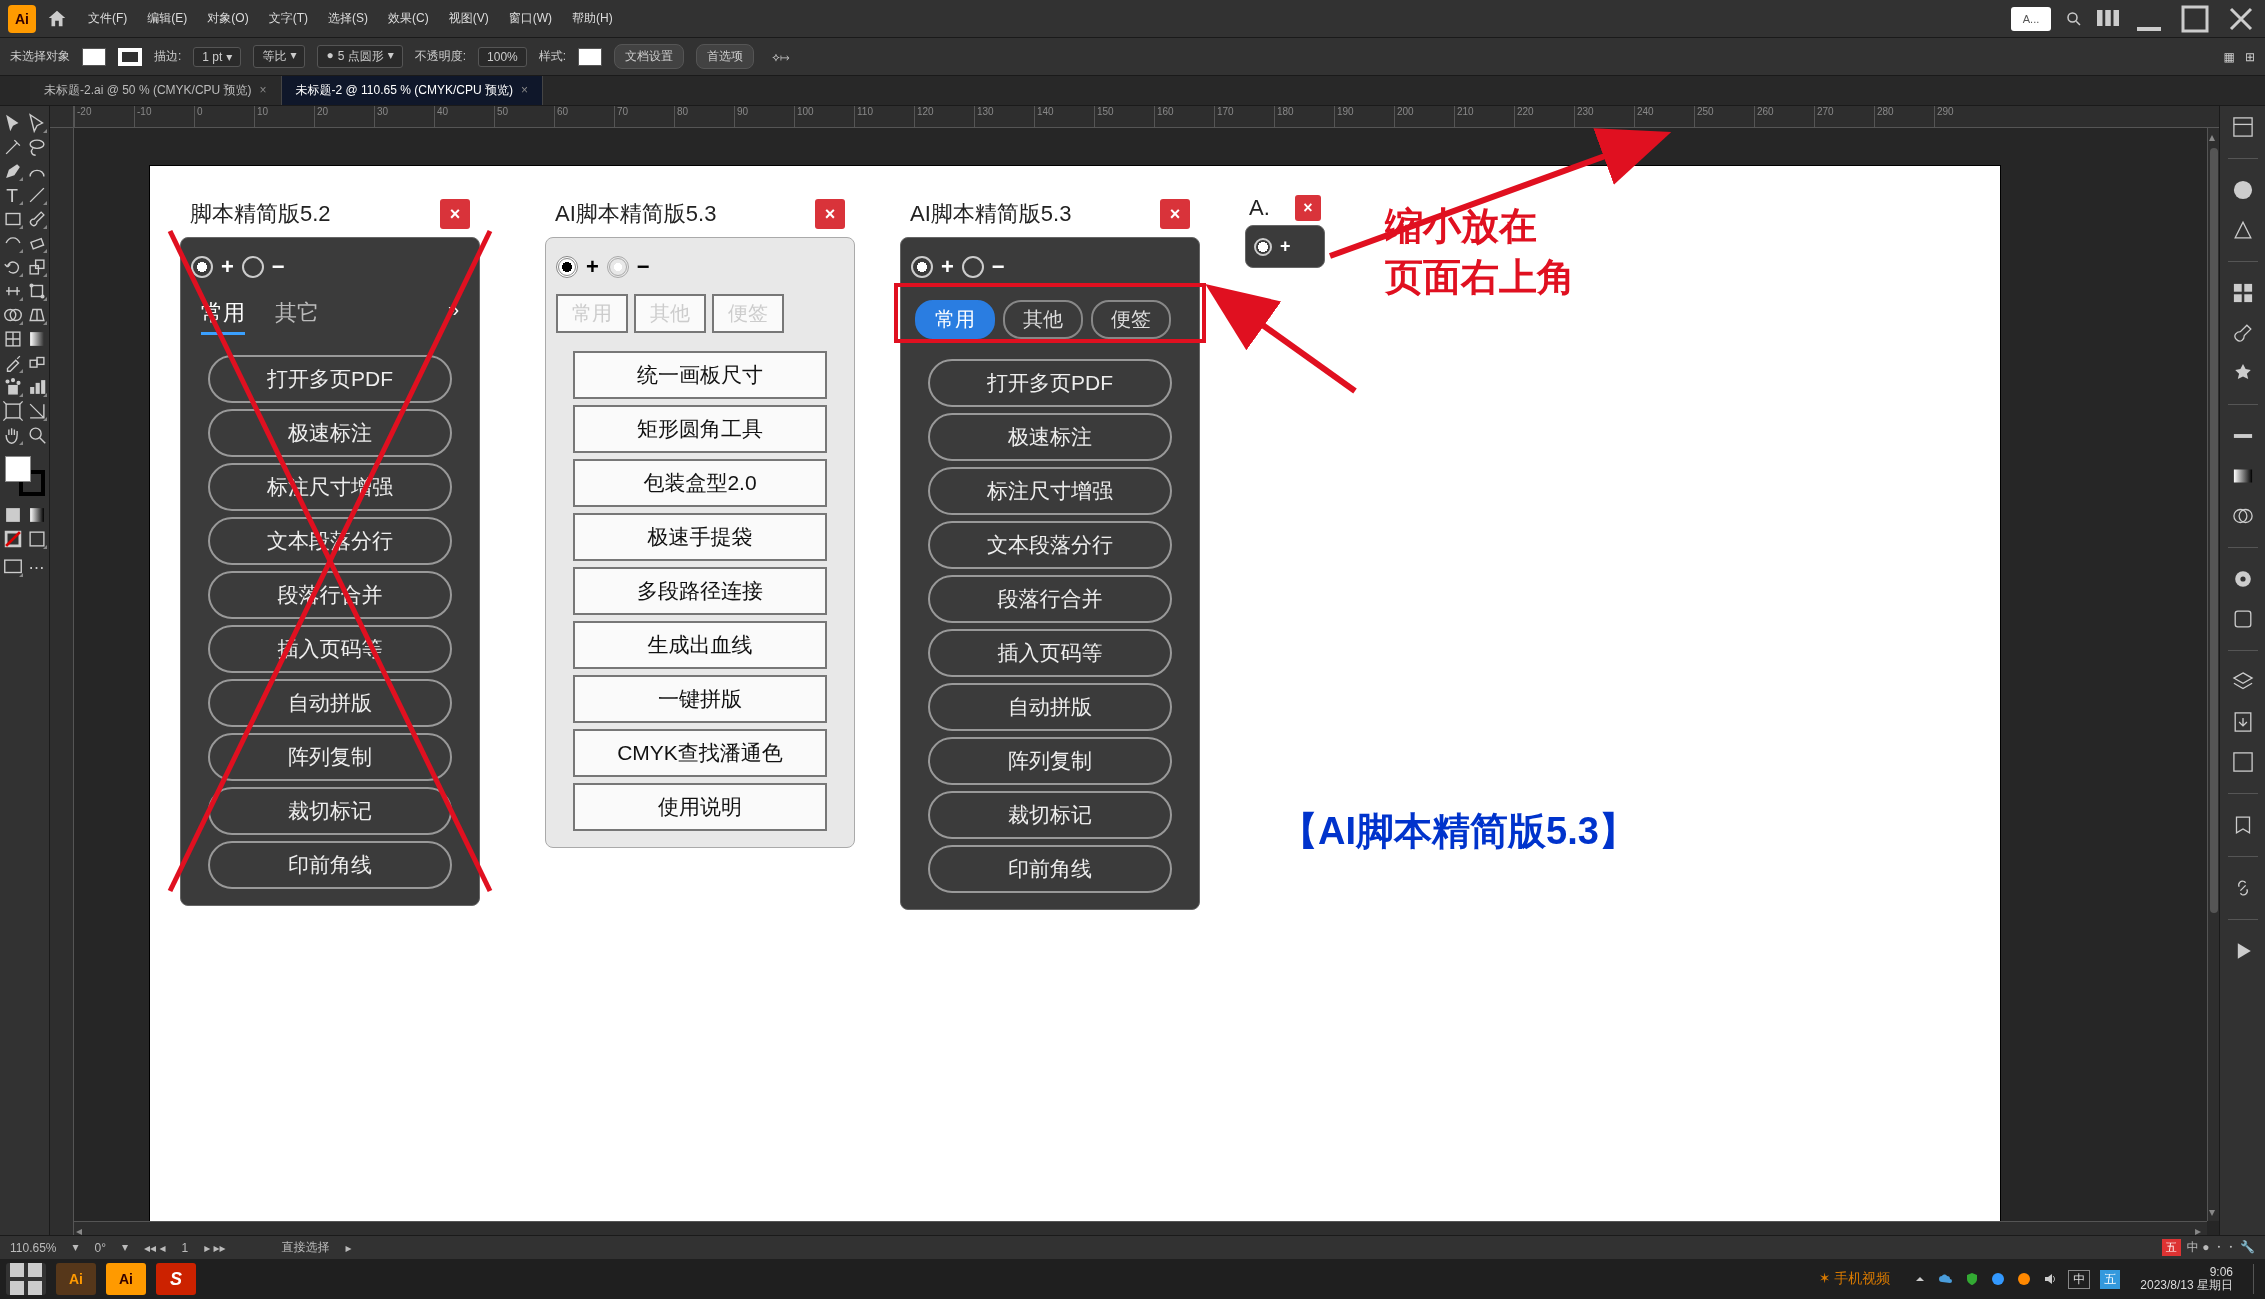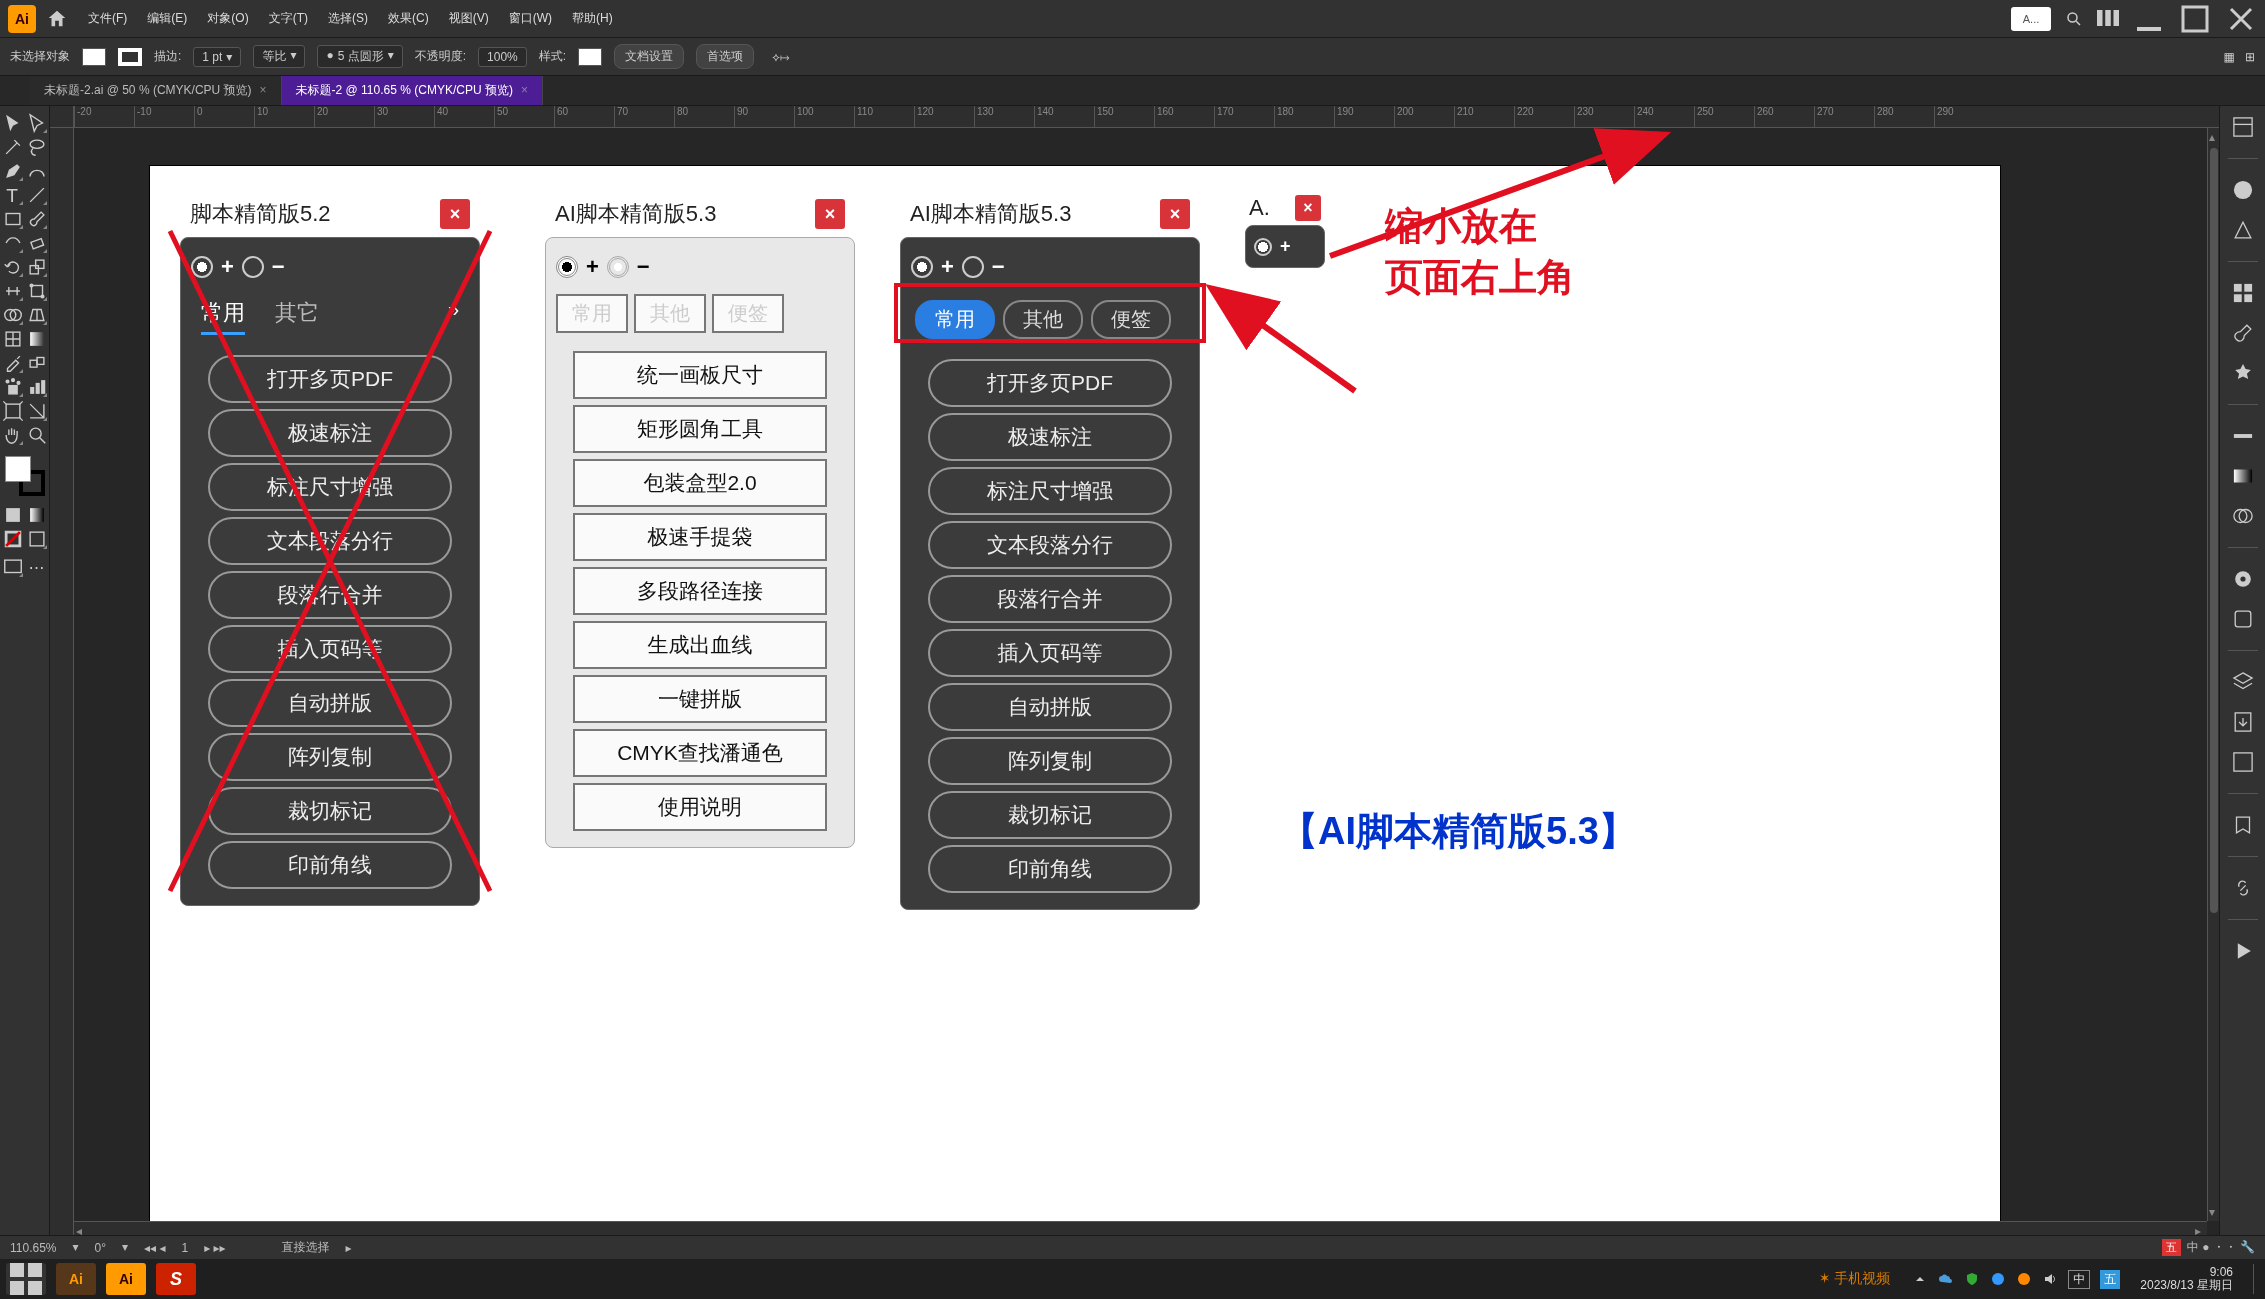--- a/index.html
+++ b/index.html
@@ -19,21 +19,21 @@
 
 .controlbar { height: 38px; background: #323232; display: flex; align-items: center; padding: 0 10px; gap: 12px; border-bottom: 1px solid #1a1a1a; font-size: 12px; color: #ccc; }
 .controlbar .lbl { white-space: nowrap; }
 .controlbar .dd { background: #2a2a2a; border: 1px solid #555; padding: 2px 8px; border-radius: 3px; display: flex; gap: 4px; }
 .swatch { width: 24px; height: 18px; background: #fff; border: 1px solid #555; }
 .controlbar .btn { background: #424242; border: 1px solid #555; padding: 3px 10px; border-radius: 8px; }
 
 
 .doctabs { height: 30px; background: #282828; display: flex; align-items: flex-end; padding-left: 30px; border-bottom: 1px solid #1a1a1a; }
 .doctab { padding: 6px 14px; font-size: 12px; color: #bbb; background: #2a2a2a; border-right: 1px solid #444; }
-.doctab.active { background: #4c1d95; color: #fff; }
+.doctab.active { background: #0f172a; color: #fff; }
 .doctab .x { margin-left: 8px; color: #888; }
 
 
 .mainrow { display: flex; height: calc(100% - 38px - 38px - 30px - 24px - 40px); }
 .toolbox { width: 50px; background: #323232; border-right: 1px solid #1a1a1a; display: flex; flex-direction: column; align-items: center; padding-top: 6px; gap: 2px; }
 .toolpair { display: flex; gap: 2px; }
 .tool { width: 22px; height: 22px; display: flex; align-items: center; justify-content: center; position: relative; }
 .tool .corner { position: absolute; right: 1px; bottom: 1px; width: 0; height: 0; border-left: 4px solid transparent; border-bottom: 4px solid #888; }
 .fillstroke { width: 40px; height: 40px; position: relative; margin-top: 8px; }
 .fillstroke .fill { position: absolute; width: 26px; height: 26px; background: #fff; border: 1px solid #888; }

